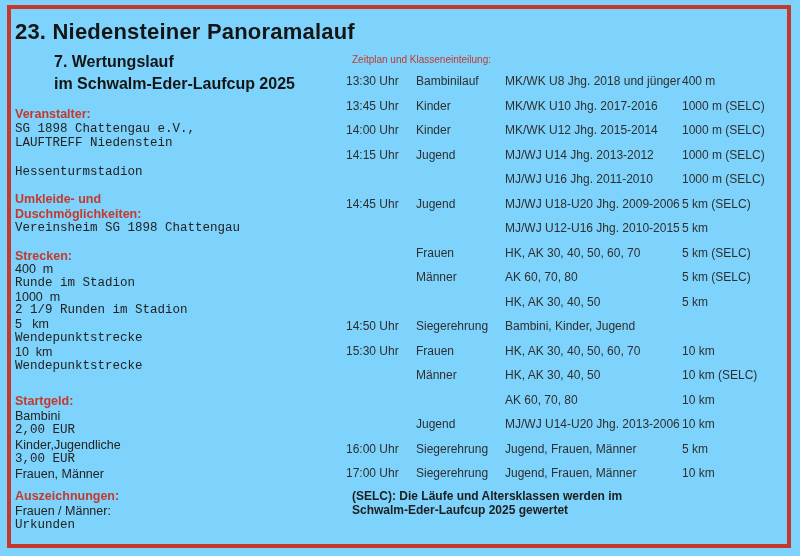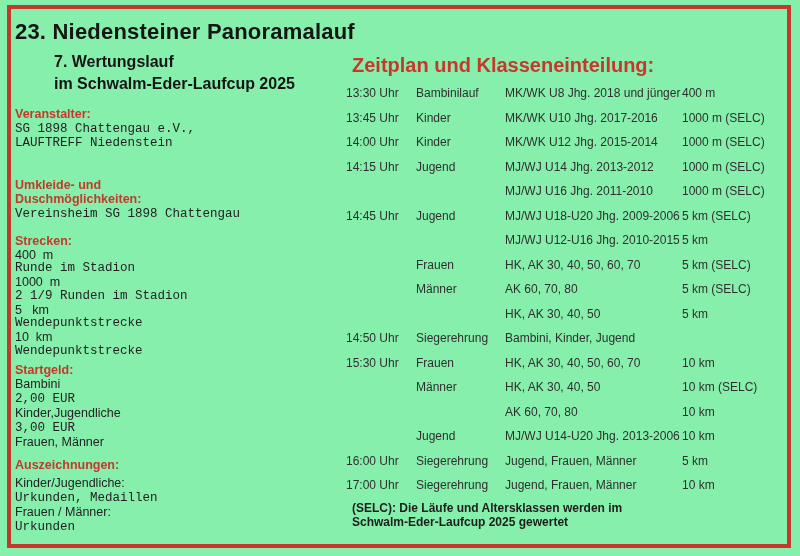--- a/index.html
+++ b/index.html
@@ -3,21 +3,21 @@
 <meta charset="utf-8">
 <style>
   :root{
     --red:#c4392b;
     --ink:#222222;
     --sched-ink:#2f2f2f;
   }
   html,body{margin:0;padding:0;background:#ffffff;}
   body{font-family:"Liberation Sans","DejaVu Sans",sans-serif;}
   .page{
-    position:relative;width:800px;height:556px;background:#86efac;overflow:hidden;
+    position:relative;width:800px;height:556px;background:#7dd3fc;overflow:hidden;
   }
   .frame{
     position:absolute;left:7px;top:5px;right:9px;bottom:8px;
     border:4px solid var(--red);pointer-events:none;
   }
   .page-title{
     position:absolute;left:15px;top:19px;margin:0;
     font-size:22px;font-weight:bold;color:#151515;letter-spacing:0.2px;white-space:nowrap;
   }
   .subtitle{
@@ -28,32 +28,32 @@
   .left-col{
     position:absolute;left:15px;top:107px;width:326px;
     font-size:12.5px;line-height:14.5px;color:var(--ink);
   }
   .inforow{display:flex;align-items:flex-start;flex-direction:column;}
   .lbl{width:130px;flex:none;}
   .val{flex:1;font-family:Liberation Mono, monospace;}
   .redbold{color:var(--red);font-weight:bold;}
   .sec-gap14{margin-top:14px;}
   .sec-gap13{margin-top:13px;}
-  .sec-gap12{margin-top:4px;}
+  .sec-gap12{margin-top:21px;}
   .sec-gap8{margin-top:8px;}
   .tight{line-height:13.8px;}
   .pre{white-space:pre;}
   .first-gap{margin-top:4px;}
   
   .right-col{
     position:absolute;left:346px;top:54px;width:440px;
     font-size:12px;color:var(--sched-ink);
   }
   .sched-heading{
-    padding-left:6px;font-size:20px;font-weight:bold;color:var(--red);white-space:nowrap;
+    padding-left:6px;font-size:10px;font-weight:normal;color:var(--red);white-space:nowrap;
   }
   .sched-rows{margin-top:10px;}
   .srow{display:flex;height:24.5px;align-items:flex-start;line-height:13px;}
   .c-time{width:70px;flex:none;white-space:nowrap;}
   .c-cat{width:89px;flex:none;white-space:nowrap;}
   .c-cls{width:177px;flex:none;white-space:nowrap;}
   .c-dst{flex:1;white-space:nowrap;}
   .footnote{
     padding-left:6px;margin-top:-3px;width:340px;
     font-size:12px;font-weight:bold;line-height:14.5px;color:#1d1d1d;
@@ -76,20 +76,21 @@
 
     <div class="inforow">
       <div class="lbl redbold">Veranstalter:</div>
       <div class="val">
         <div>SG 1898 Chattengau e.V.,</div>
         <div>LAUFTREFF Niedenstein</div>
       </div>
     </div>
 
     <div class="inforow sec-gap14">
+      <div class="val">Hessenturmstadion</div>
     </div>
 
     <div class="inforow sec-gap13">
       <div class="lbl redbold">
         <div>Umkleide- und</div>
         <div>Duschmöglichkeiten:</div>
       </div>
       <div class="val">Vereinsheim SG 1898 Chattengau</div>
     </div>
 
@@ -123,24 +124,20 @@
         <div class="lbl">Kinder,Jugendliche</div>
         <div class="val">3,00 EUR</div>
       </div>
       <div class="inforow">
         <div class="lbl">Frauen, Männer</div>
       </div>
     </div>
 
     <div class="sec-gap8">
       <div class="redbold">Auszeichnungen:</div>
-      <div class="inforow first-gap">
-        <div class="lbl">Kinder/Jugendliche:</div>
-        <div class="val">Urkunden, Medaillen</div>
-      </div>
       <div class="inforow">
         <div class="lbl">Frauen / Männer:</div>
         <div class="val">Urkunden</div>
       </div>
     </div>
 
   </div>
 
   <div class="right-col">
     <div class="sched-heading">Zeitplan und Klasseneinteilung:</div>

